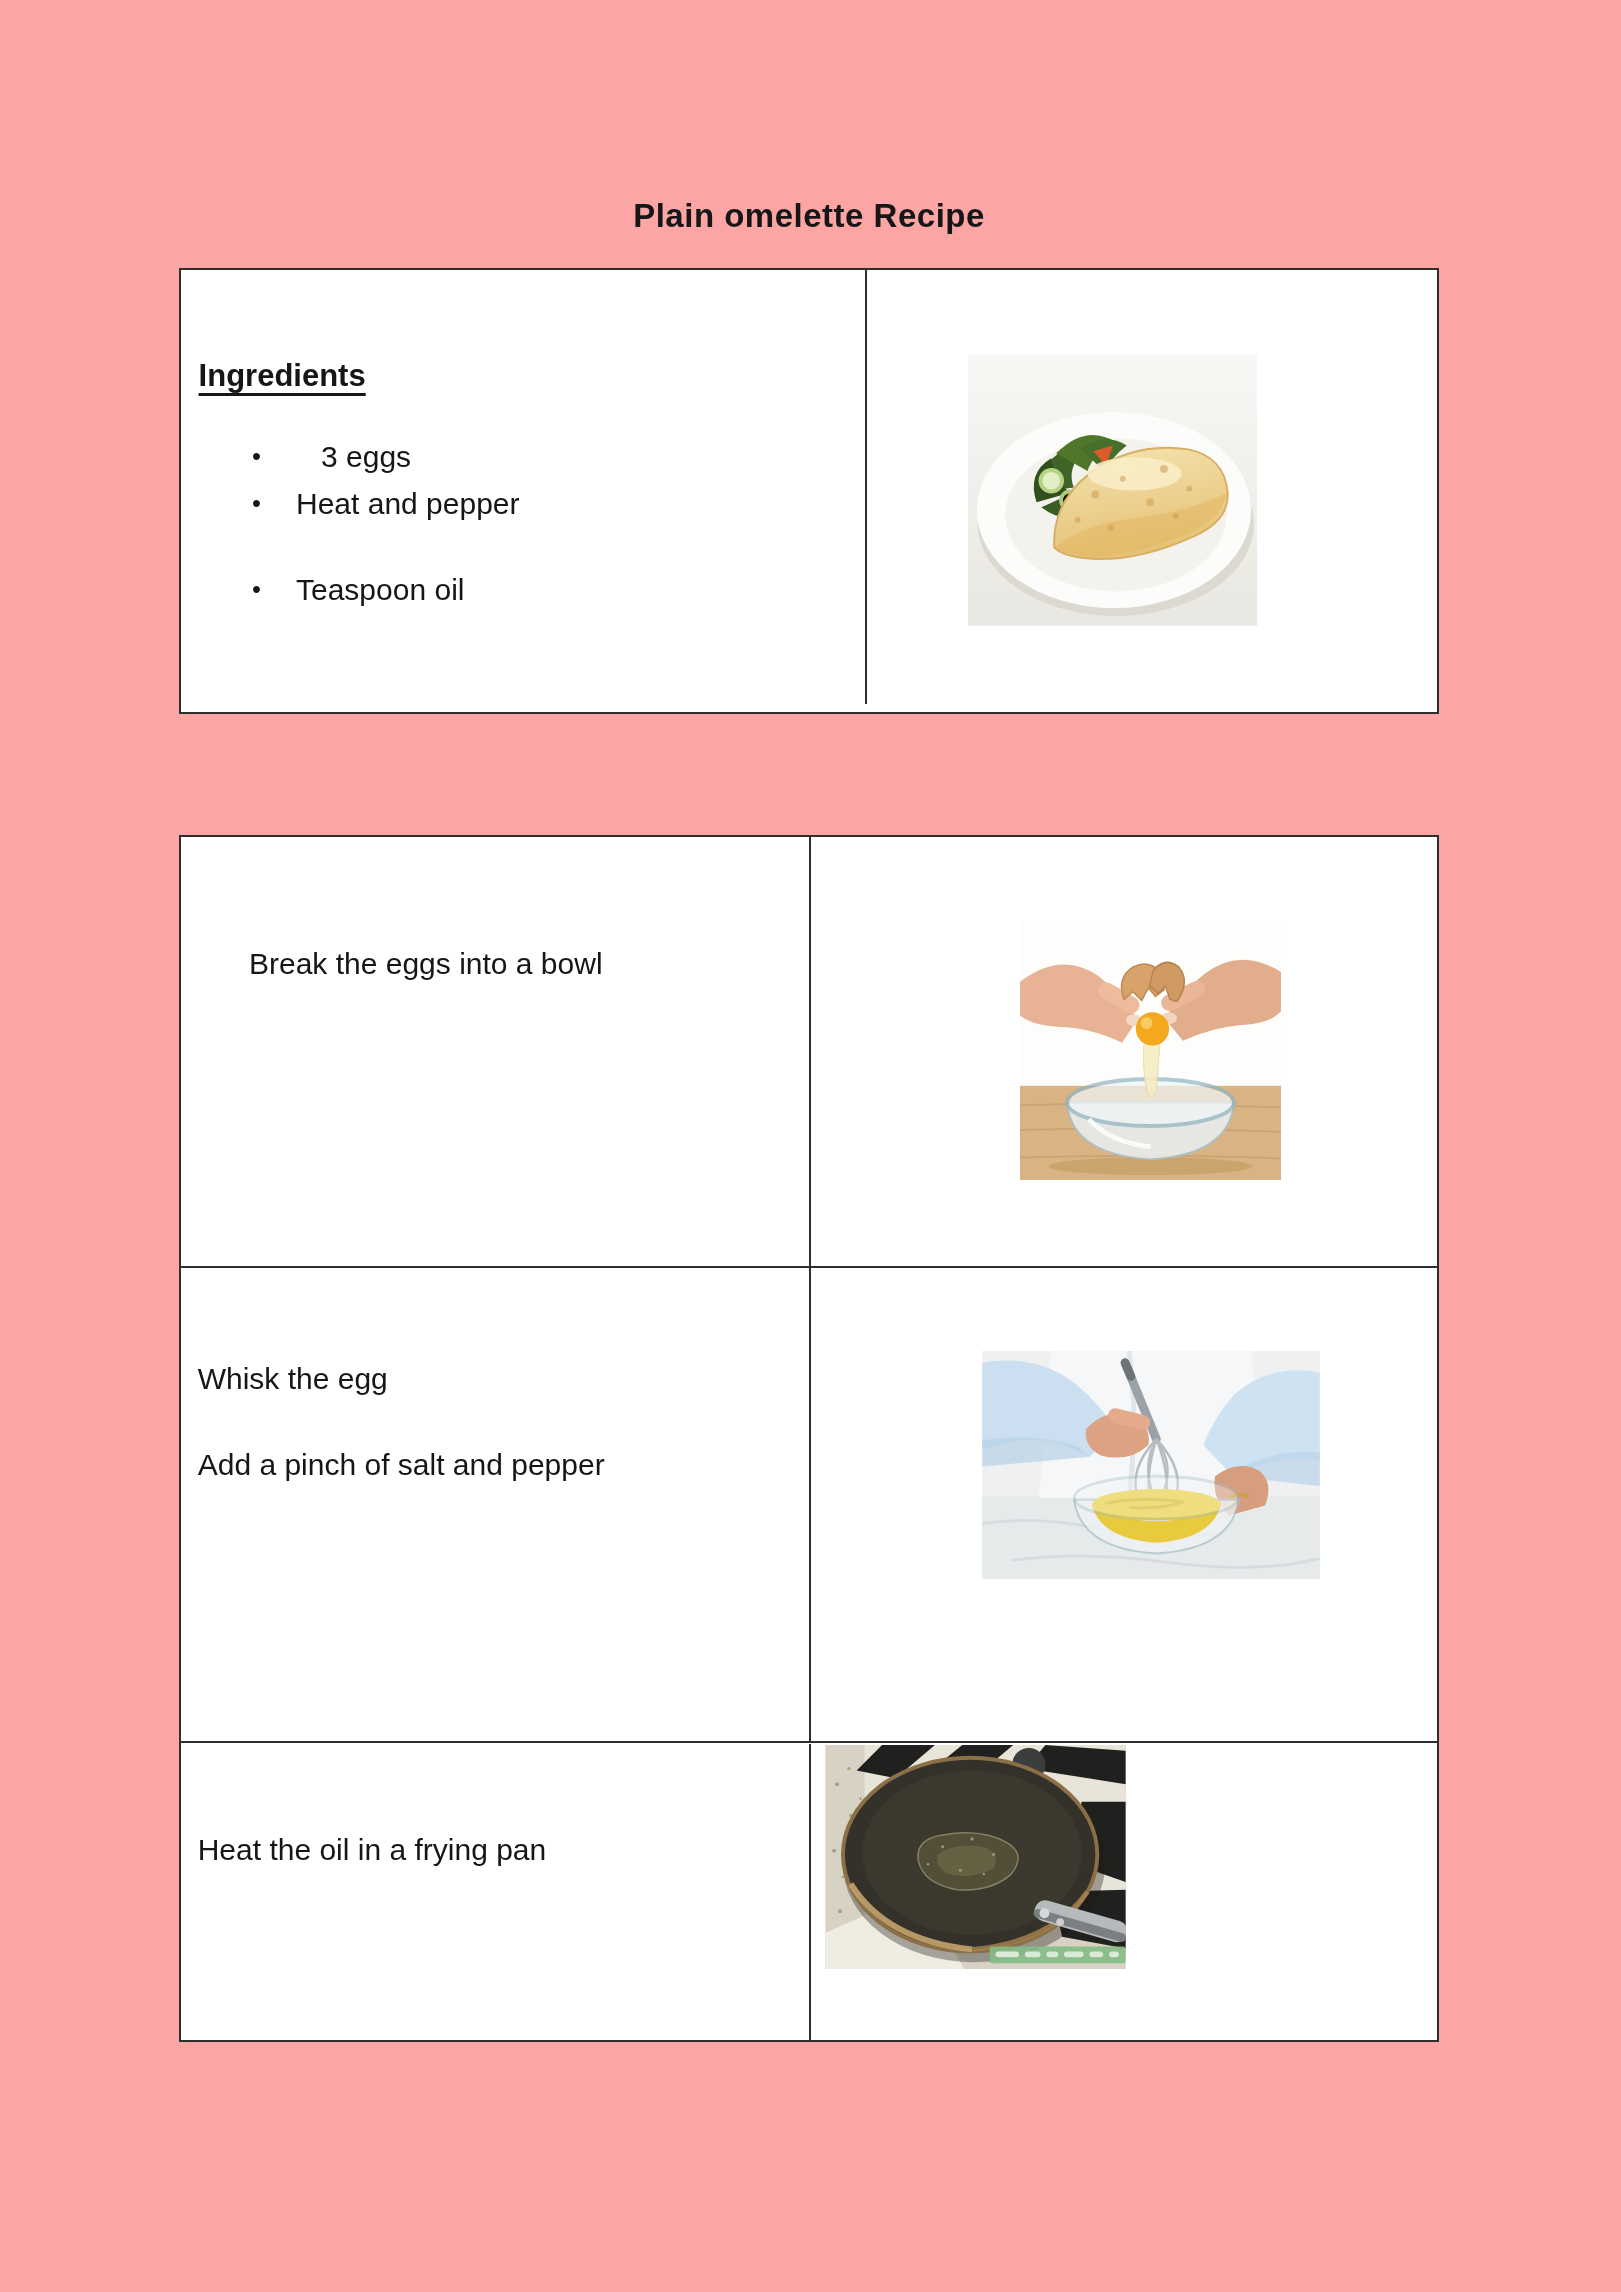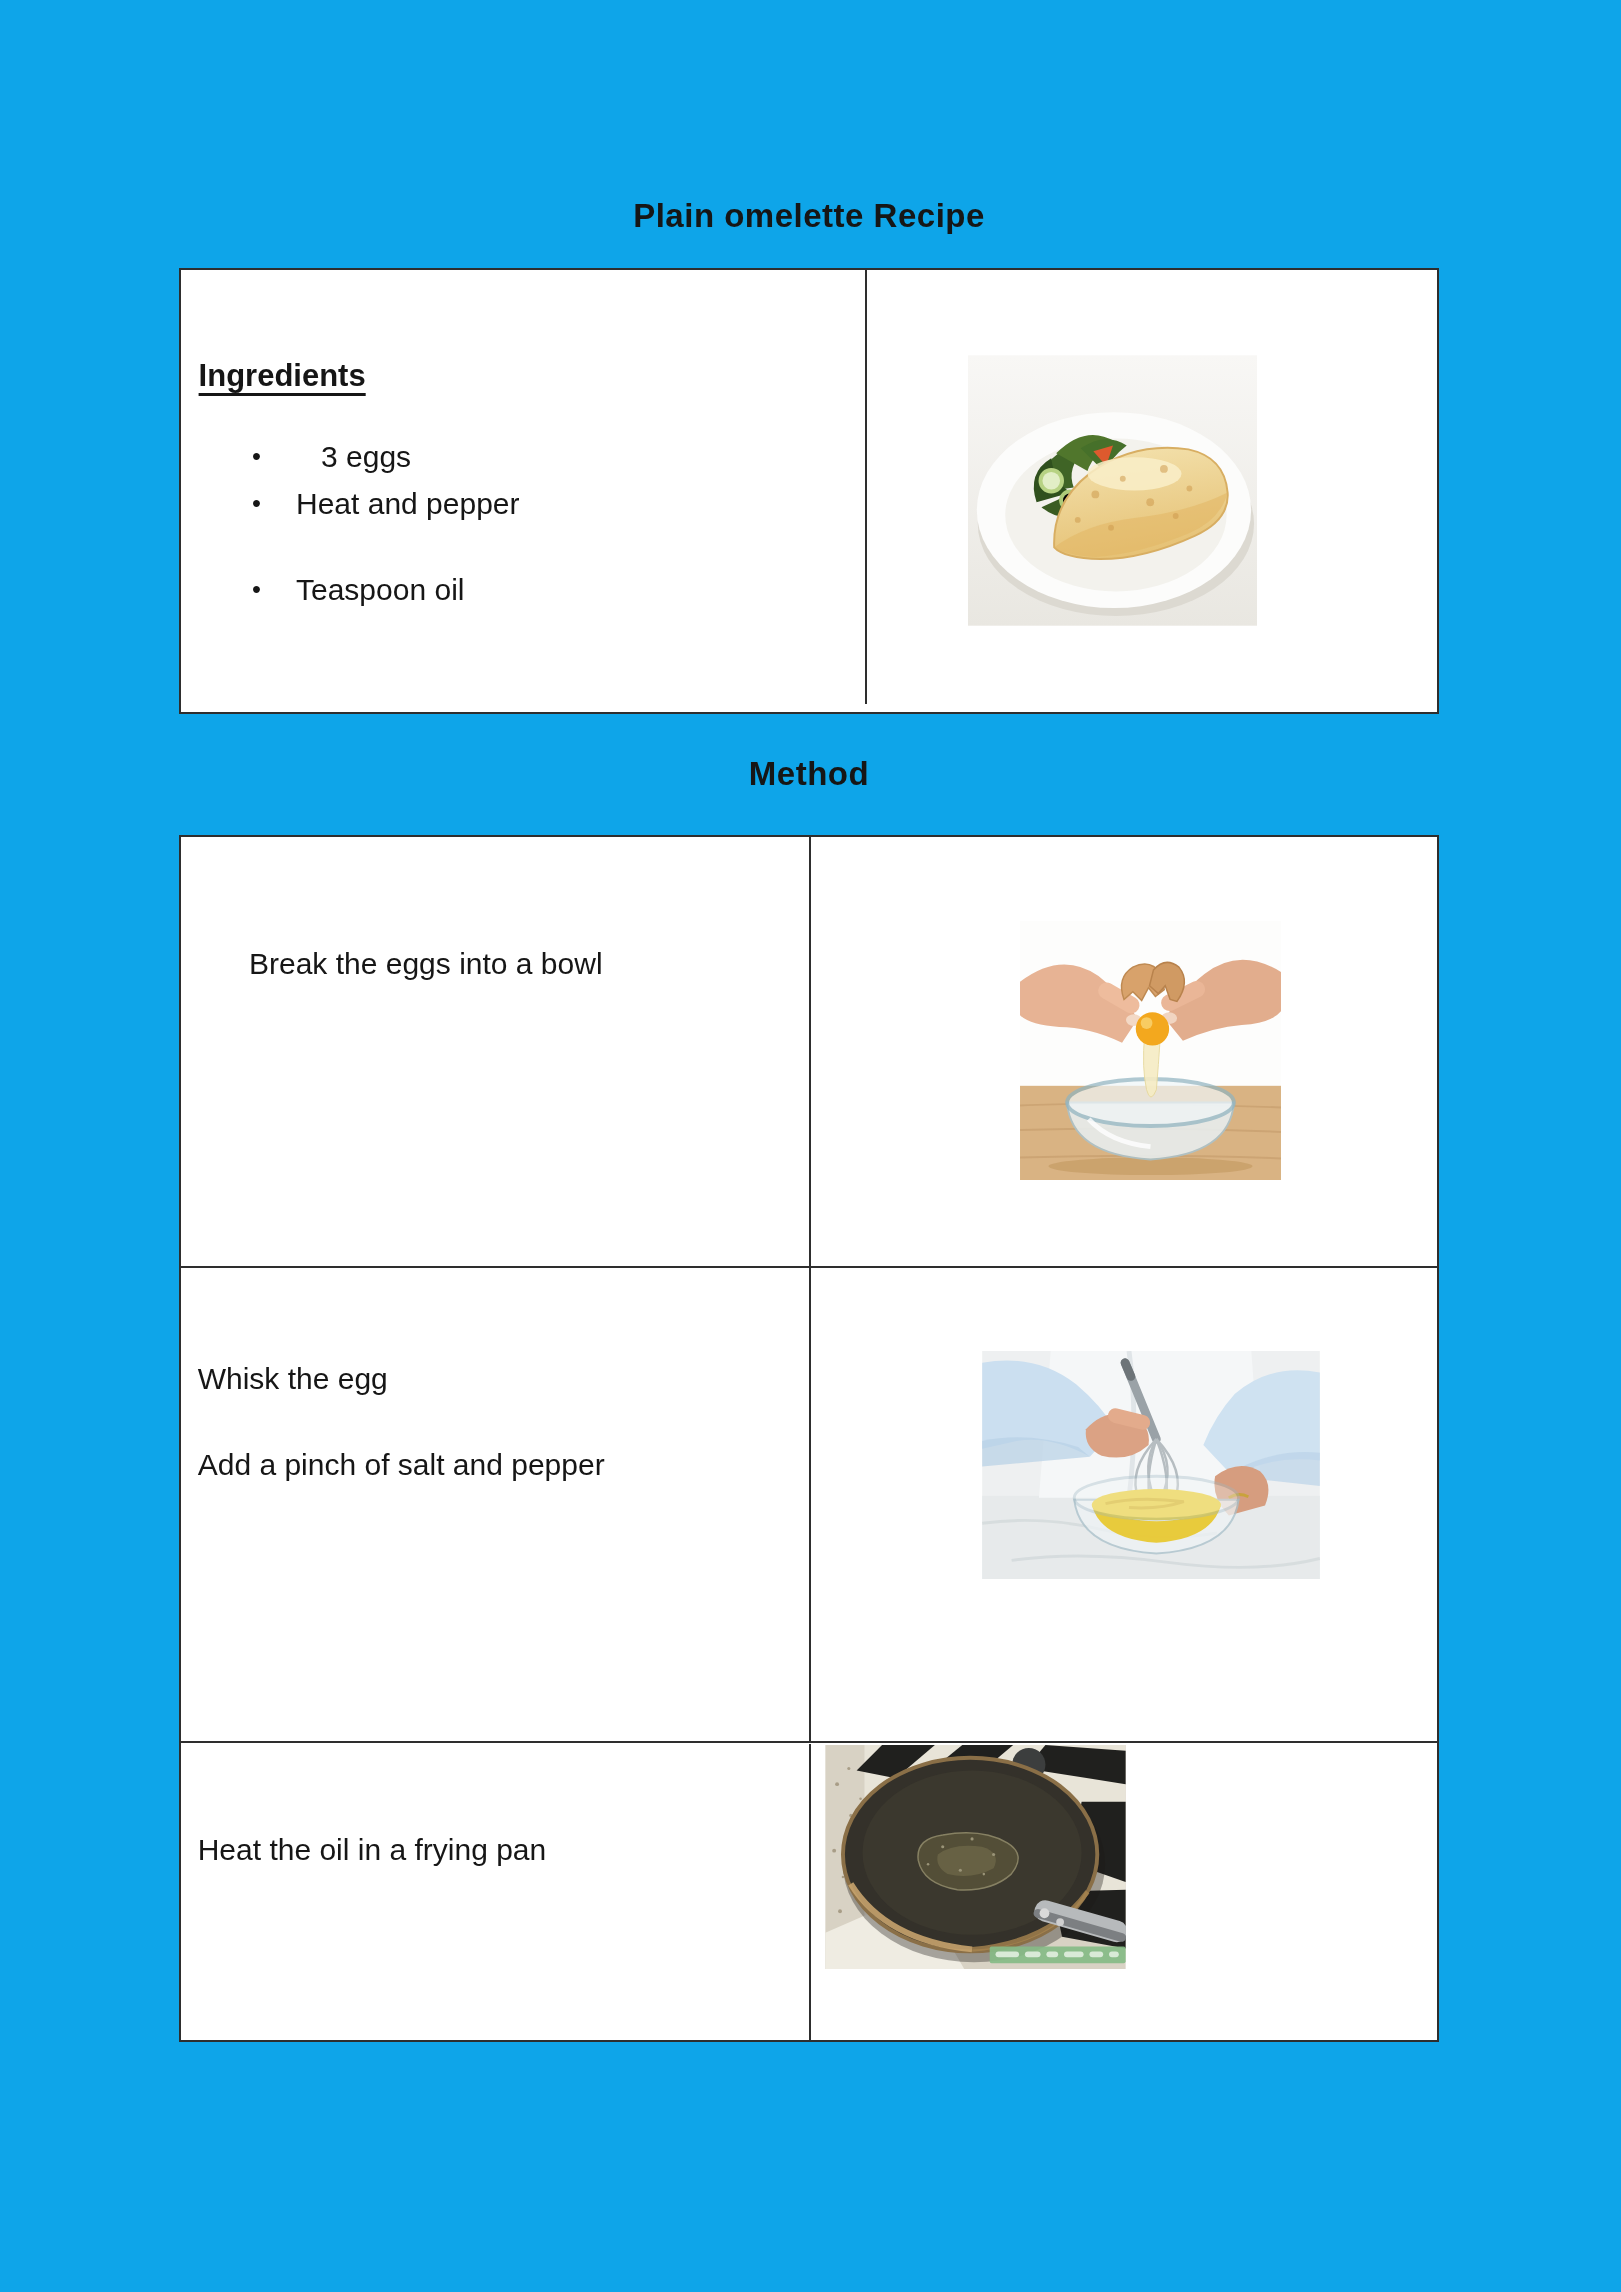--- a/index.html
+++ b/index.html
@@ -1,19 +1,19 @@
 <!DOCTYPE html>
 <html><head>
 <meta charset="utf-8">
 <style>
   html,body{margin:0;padding:0;background:#ffffff;}
   .page{
     position:relative;
     width:1621px;height:2293px;
-    background:#0ea5e9;
+    background:#fca5a5;
     font-family:"Liberation Sans", sans-serif;
     color:#161616;
     overflow:hidden;
   }
   .doc-title{
     position:absolute;left:179px;top:197px;width:1260px;
     text-align:center;font-size:33px;font-weight:bold;letter-spacing:0.5px;
   }
   .section-title{
     position:absolute;left:179px;top:755px;width:1260px;
@@ -119,21 +119,20 @@
                 <circle cx="146" cy="176" r="3"></circle>
               <circle cx="212" cy="164" r="3"></circle>
                 <circle cx="112" cy="168" r="3"></circle>
             </g>
           </g>
         </svg>
       </span>
     </div>
   </div>
 
-  <div class="section-title">Method</div>
 
   <div class="tbl tbl-method">
 
     <div class="cell h-divider row1">
       <div class="cell v-divider mcell-left">
         <div class="step-text" style="left:68px;top:110px;">Break the eggs into a bowl</div>
       </div>
       <div class="cell mcell-right">
         <span class="photo" style="left:209px;top:84px;width:261px;height:259px;">
           <svg width="261" height="259" viewBox="0 0 266 264">

